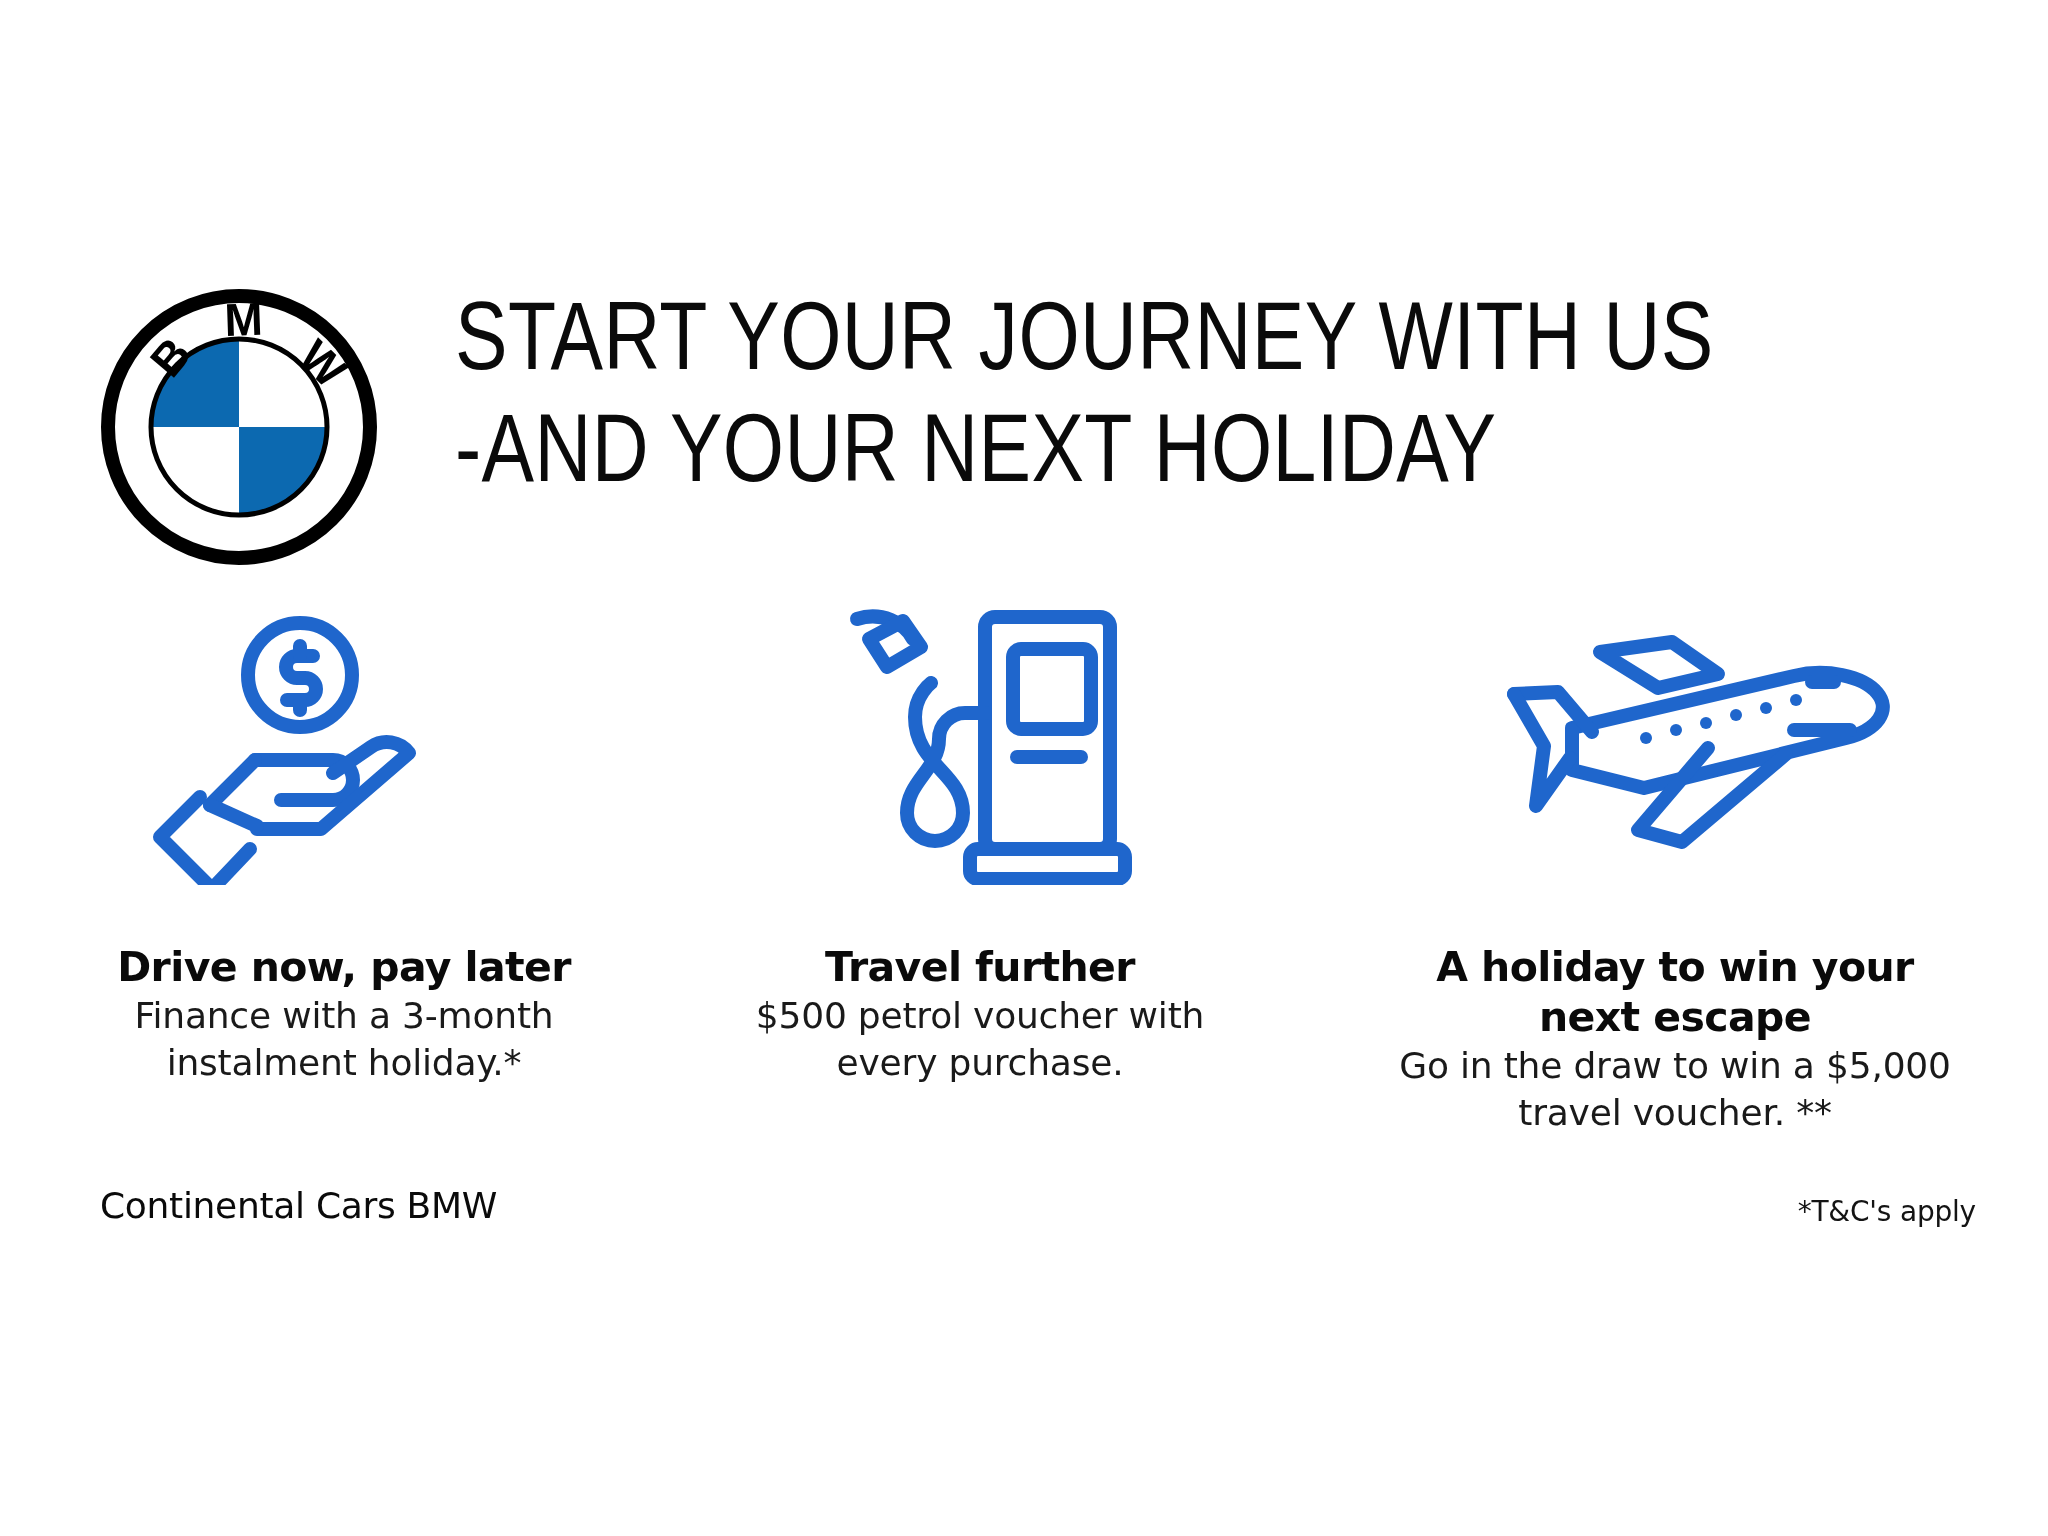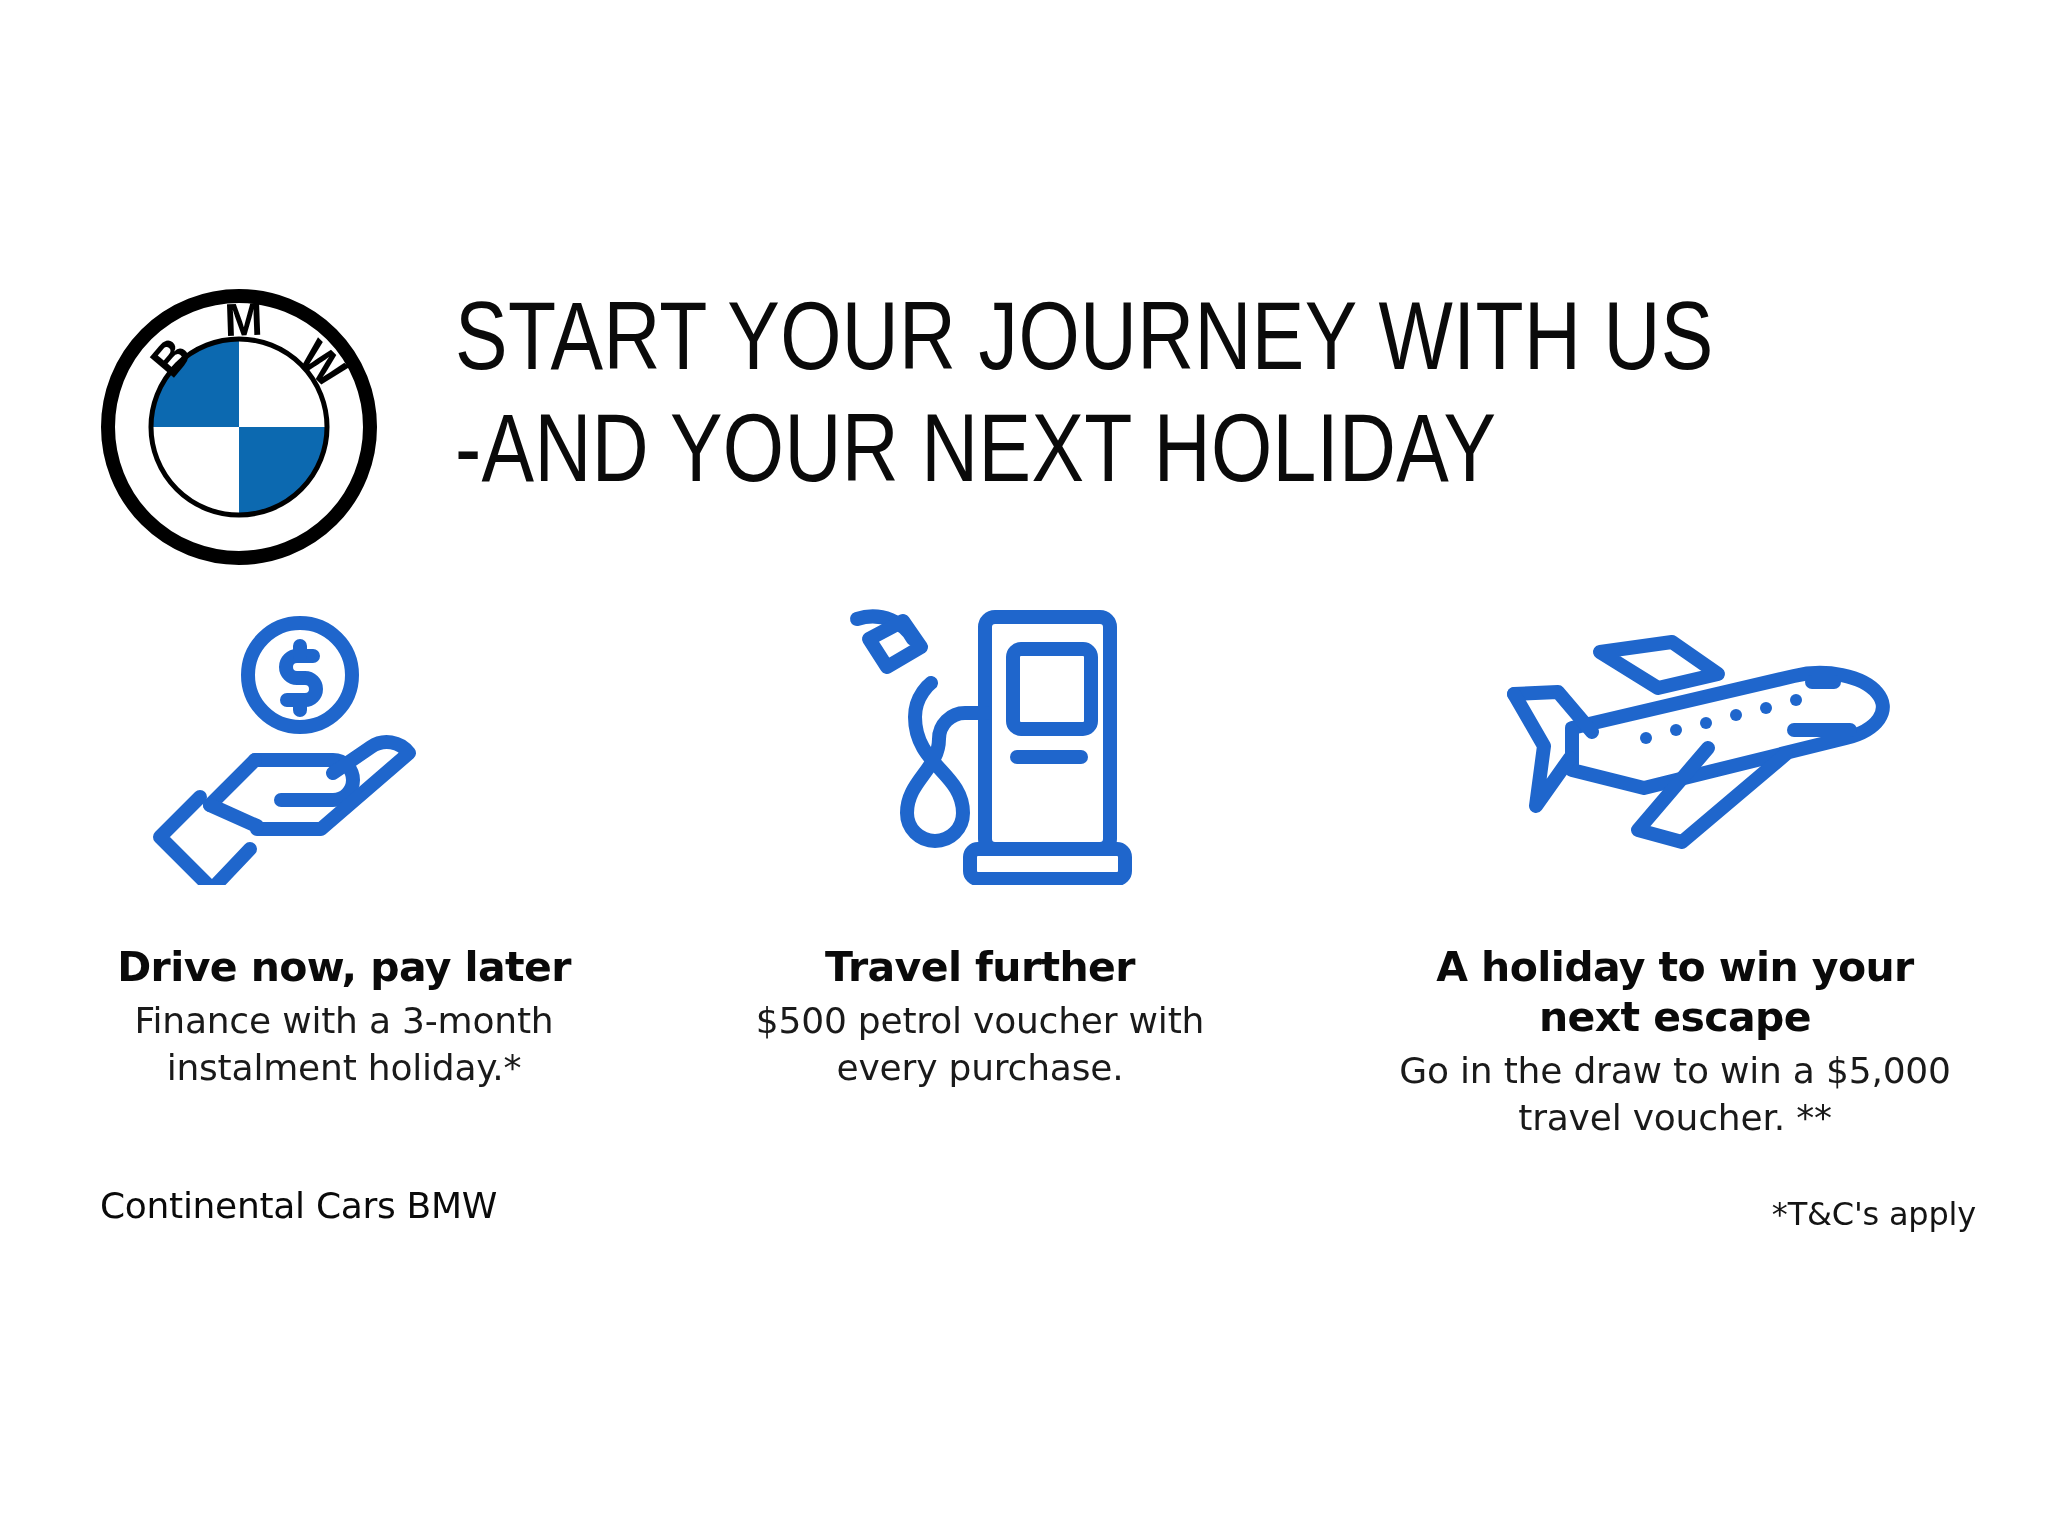--- a/index.html
+++ b/index.html
@@ -105,21 +105,20 @@
     letter-spacing: -0.6px;
     color: #0a0a0a;
   }
   .col-sub {
     font-family: "DejaVu Sans", sans-serif;
     font-weight: 400;
     font-size: 36px;
     line-height: 47px;
     letter-spacing: -0.2px;
     color: #1a1a1a;
-    margin-top: 5px;
   }
 
   
   .footer {
     position: absolute;
     left: 0;
     top: 1185px;
     width: 2048px;
     height: 90px;
   }
@@ -132,21 +131,21 @@
     font-size: 36px;
     letter-spacing: -0.3px;
     color: #0a0a0a;
   }
   .tc-note {
     position: absolute;
     right: 72px;
     top: 10px;
     font-family: "DejaVu Sans", sans-serif;
     font-weight: 400;
-    font-size: 32px;
+    font-size: 28px;
     letter-spacing: -0.2px;
     color: #141414;
   }
 </style>
 </head>
 <body>
 
 <div class="ad-root">
 
   <div class="header">

